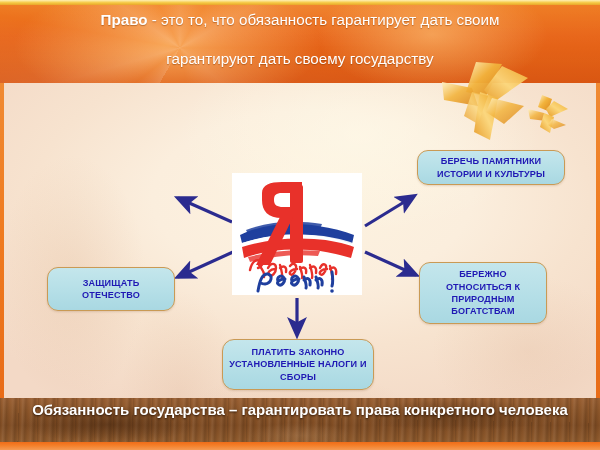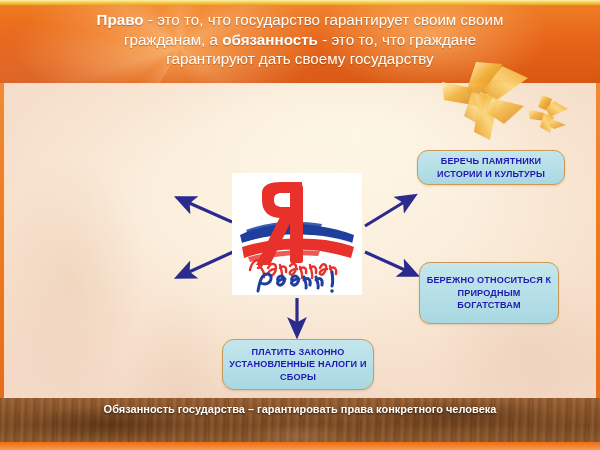--- a/index.html
+++ b/index.html
@@ -83,21 +83,21 @@
     line-height:12.4px;
     letter-spacing:.15px;
     text-align:center;
     display:flex;align-items:center;justify-content:center;
     padding:3px 5px;
     box-sizing:border-box;
   }
   .b-constitution{left:34px;top:150px;width:146px;height:52px;}
   .b-monuments{left:417px;top:150px;width:148px;height:35px;}
   .b-defend{left:47px;top:267px;width:128px;height:44px;}
-  .b-nature{left:419px;top:262px;width:140px;height:62px;}
+  .b-nature{left:419px;top:262px;width:128px;height:62px;}
   .b-taxes{left:222px;top:339px;width:152px;height:51px;border-radius:12px;}
 
   
   .logo{
     position:absolute;left:232px;top:173px;width:130px;height:122px;z-index:6;
     background:#ffffff;
   }
   .logo svg{display:block;}
 
   
@@ -115,43 +115,43 @@
   }
   .footer::before{
     content:"";position:absolute;inset:0;
     background:
       radial-gradient(ellipse 120px 26px at 18% 60%, rgba(60,32,12,.45), rgba(60,32,12,0) 72%),
       radial-gradient(ellipse 140px 22px at 76% 40%, rgba(60,32,12,.35), rgba(60,32,12,0) 72%),
       radial-gradient(ellipse 70px 18px at 50% 85%, rgba(255,220,180,.12), rgba(255,220,180,0) 72%);
   }
   .footer-text{
     position:relative;z-index:2;color:#ffffff;font-weight:bold;
-    font-size:11px;line-height:19px;text-align:center;padding:2px 18px 0 18px;
+    font-size:15px;line-height:19px;text-align:center;padding:2px 18px 0 18px;
     text-shadow:0 1px 2px rgba(30,12,0,.8);
   }
   .botstrip{position:absolute;left:0;top:442px;width:600px;height:8px;z-index:7;
     background:linear-gradient(180deg,#ef6c18 0%,#f4802a 45%,#f59b55 100%);}
   .leftstrip{position:absolute;left:0;top:83px;width:4px;height:315px;z-index:7;
     background:linear-gradient(180deg,#f08a32 0%,#ef7a1f 50%,#e86c18 100%);}
   .rightstrip{position:absolute;left:596px;top:83px;width:4px;height:315px;z-index:7;
     background:linear-gradient(180deg,#f08a32 0%,#ef7a1f 50%,#e86c18 100%);}
 </style>
 </head>
 <body>
 
 <div class="slide">
 
   <div class="tex"></div>
 
   <div class="topstrip"></div>
 
   <div class="header">
     <div class="header-text">
-      <span><b>Право</b><span> - это то, что государство гарантирует своим своим</span></span><br>
-      <span><span>гражданам, а </span><b>обязанность</b><span> - это то, что граждане</span></span><br>
+      <span><b>Право</b><span> - это то, что обязанность гарантирует дать своим</span></span><br>
+      <br>
       <span>гарантируют дать своему государству</span>
     </div>
   </div>
 
   <svg class="ribbon ribbon-main" viewBox="0 0 110 80">
     <defs>
       <linearGradient id="gold1" x1="0" y1="0" x2="1" y2="1">
         <stop offset="0%" stop-color="#fff3c4"></stop>
           <stop offset="45%" stop-color="#f2b33c"></stop>
           <stop offset="100%" stop-color="#d9831c"></stop>
@@ -191,20 +191,21 @@
     <line x1="233" y1="252" x2="178" y2="277" stroke="#2b2b8f" stroke-width="3.2" marker-end="url(#ah)"></line>
 
     <line x1="365" y1="226" x2="414" y2="196" stroke="#2b2b8f" stroke-width="3.2" marker-end="url(#ah)"></line>
 
     <line x1="365" y1="252" x2="416" y2="275" stroke="#2b2b8f" stroke-width="3.2" marker-end="url(#ah)"></line>
 
     <line x1="297" y1="298" x2="297" y2="335" stroke="#2b2b8f" stroke-width="3.2" marker-end="url(#ah)"></line>
   </svg>
 
   <div class="box b-monuments">БЕРЕЧЬ ПАМЯТНИКИ ИСТОРИИ И КУЛЬТУРЫ</div>
+  <div class="box b-defend">ЗАЩИЩАТЬ ОТЕЧЕСТВО</div>
   <div class="box b-nature">БЕРЕЖНО ОТНОСИТЬСЯ К ПРИРОДНЫМ БОГАТСТВАМ</div>
   <div class="box b-taxes">ПЛАТИТЬ ЗАКОННО УСТАНОВЛЕННЫЕ НАЛОГИ И СБОРЫ</div>
 
   <div class="logo">
     <svg width="130" height="122" viewBox="0 0 130 122">
       <rect x="0" y="0" width="130" height="122" fill="#ffffff"></rect>
 
       <path d="M8,62 C30,51 58,49 86,53 C100,55 112,58 122,62 L120,71 C106,66 92,63 78,62 C54,60 30,63 10,70 Z" fill="#1f3f9e"></path>
       <path d="M14,57 C38,48 64,47 90,51 L88,56 C62,52 38,53 16,61 Z" fill="#1f3f9e" opacity=".85"></path>
 

